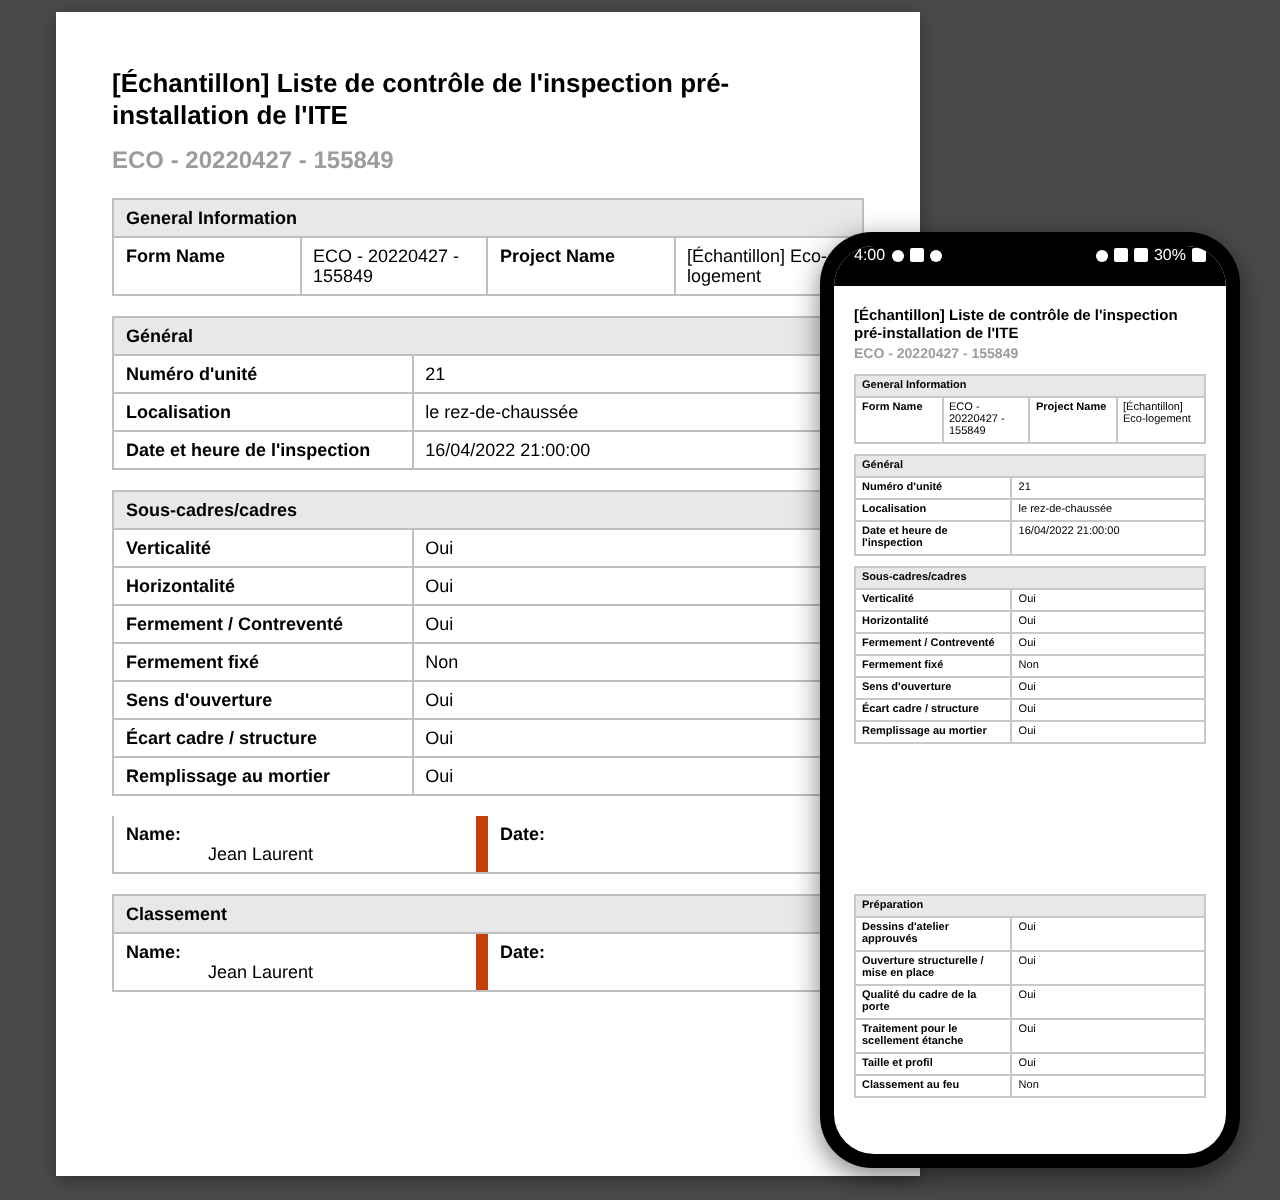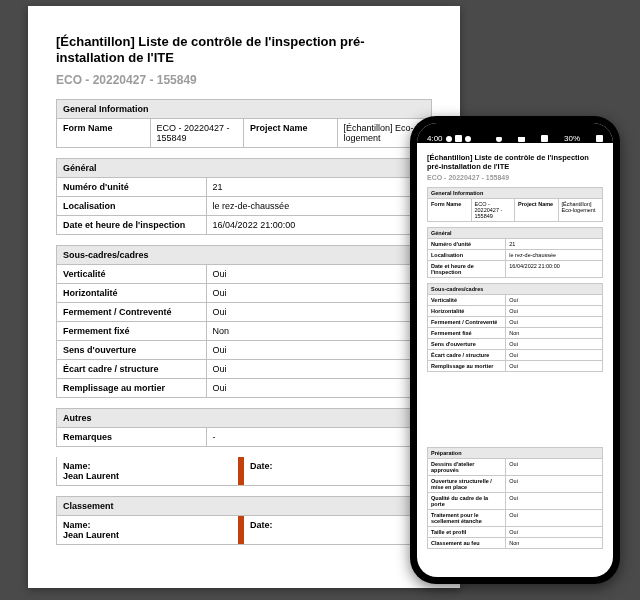--- a/index.html
+++ b/index.html
@@ -63,21 +63,21 @@
   .row .val {
     width: 60%;
     font-weight: normal;
   }
   .row4 > div { width: 25%; border-right: 1px solid #bfbfbf; }
   .row4 > div:last-child { border-right: none; }
   .row4 .k { font-weight: bold; }
   .row2 > div { width: 50%; }
   .row2 > div:first-child { border-right: 6px solid #c2410c; }
   .kv-inline .k { font-weight: bold; display:block; }
-  .kv-inline .v { font-weight: bold; display:block; }
+  .kv-inline .v { font-weight: normal; display:block;margin-left:41px; }
 
   
   .phone {
     position: absolute;
     right: 20px;
     top: 116px;
     width: 210px;
     height: 468px;
     background: #000;
     border-radius: 26px;
@@ -91,27 +91,27 @@
     border-radius: 20px;
     overflow: hidden;
     display: flex;
     flex-direction: column;
   }
   .statusbar {
     background: #000;
     color: #fff;
     height: 20px;
     display: flex;
-    align-items: flex-end;
+    align-items: flex-start;
     justify-content: space-between;
     font-size: 8px;
     padding: 0 10px;
   }
   .statusbar .sb-left { display:flex; gap:3px; align-items:center;}
-  .statusbar .sb-right { display:flex; gap:16px; align-items:center;}
+  .statusbar .sb-right { display:flex; gap:3px; align-items:center;}
   .sb-icon { width:7px; height:7px; background:#fff; border-radius:1px; }
   .sb-icon.round { border-radius:50%; width:6px; height:6px;}
   .notch {
     position:absolute;
     top:7px; left:50%; transform:translateX(-50%);
     width:60px; height:14px;
     background:#000;
     border-radius:0 0 10px 10px;
     z-index:3;
   }
@@ -216,27 +216,20 @@
     <div class="row">
         <div class="lbl">Écart cadre / structure</div>
         <div class="val">Oui</div>
       </div>
     <div class="row">
         <div class="lbl">Remplissage au mortier</div>
         <div class="val">Oui</div>
       </div>
   </div>
 
-  <div class="section">
-    <div class="sec-head">Autres</div>
-    <div class="row">
-        <div class="lbl">Remarques</div>
-        <div class="val">-</div>
-      </div>
-  </div>
 
   <div class="section">
     <div class="row row2">
       <div class="kv-inline">
         <span class="k">Name:</span>
         <span class="v">Jean Laurent</span>
       </div>
       <div class="kv-inline">
         <span class="k">Date:</span>
       </div>

